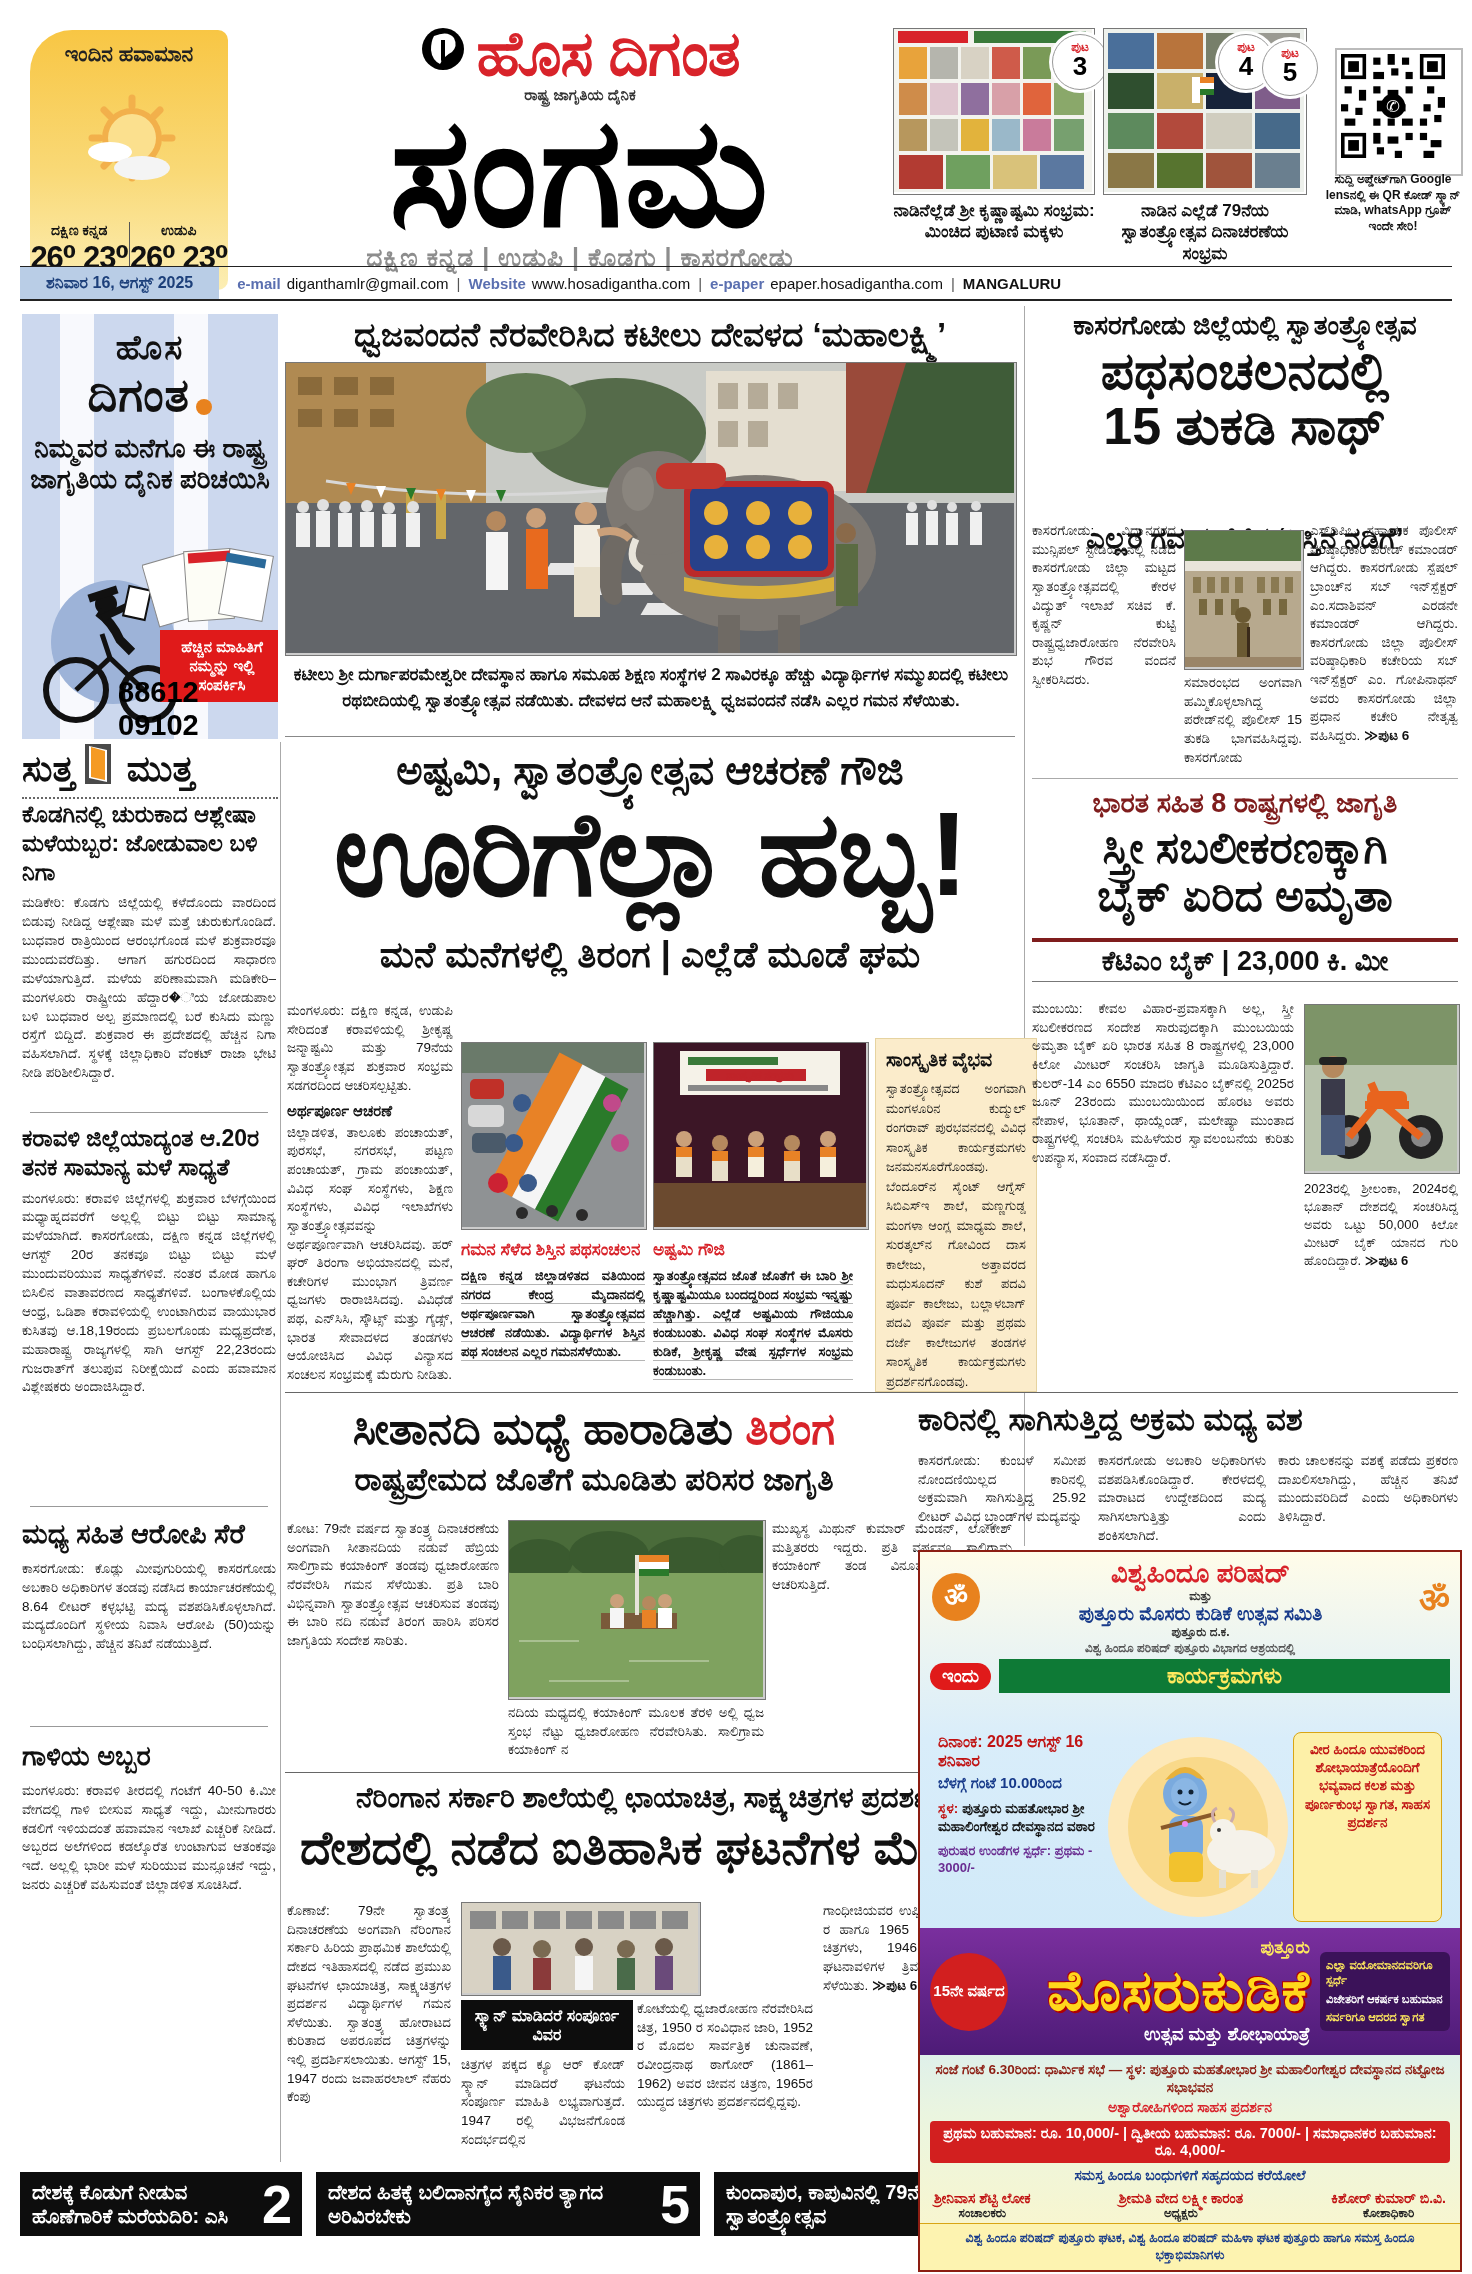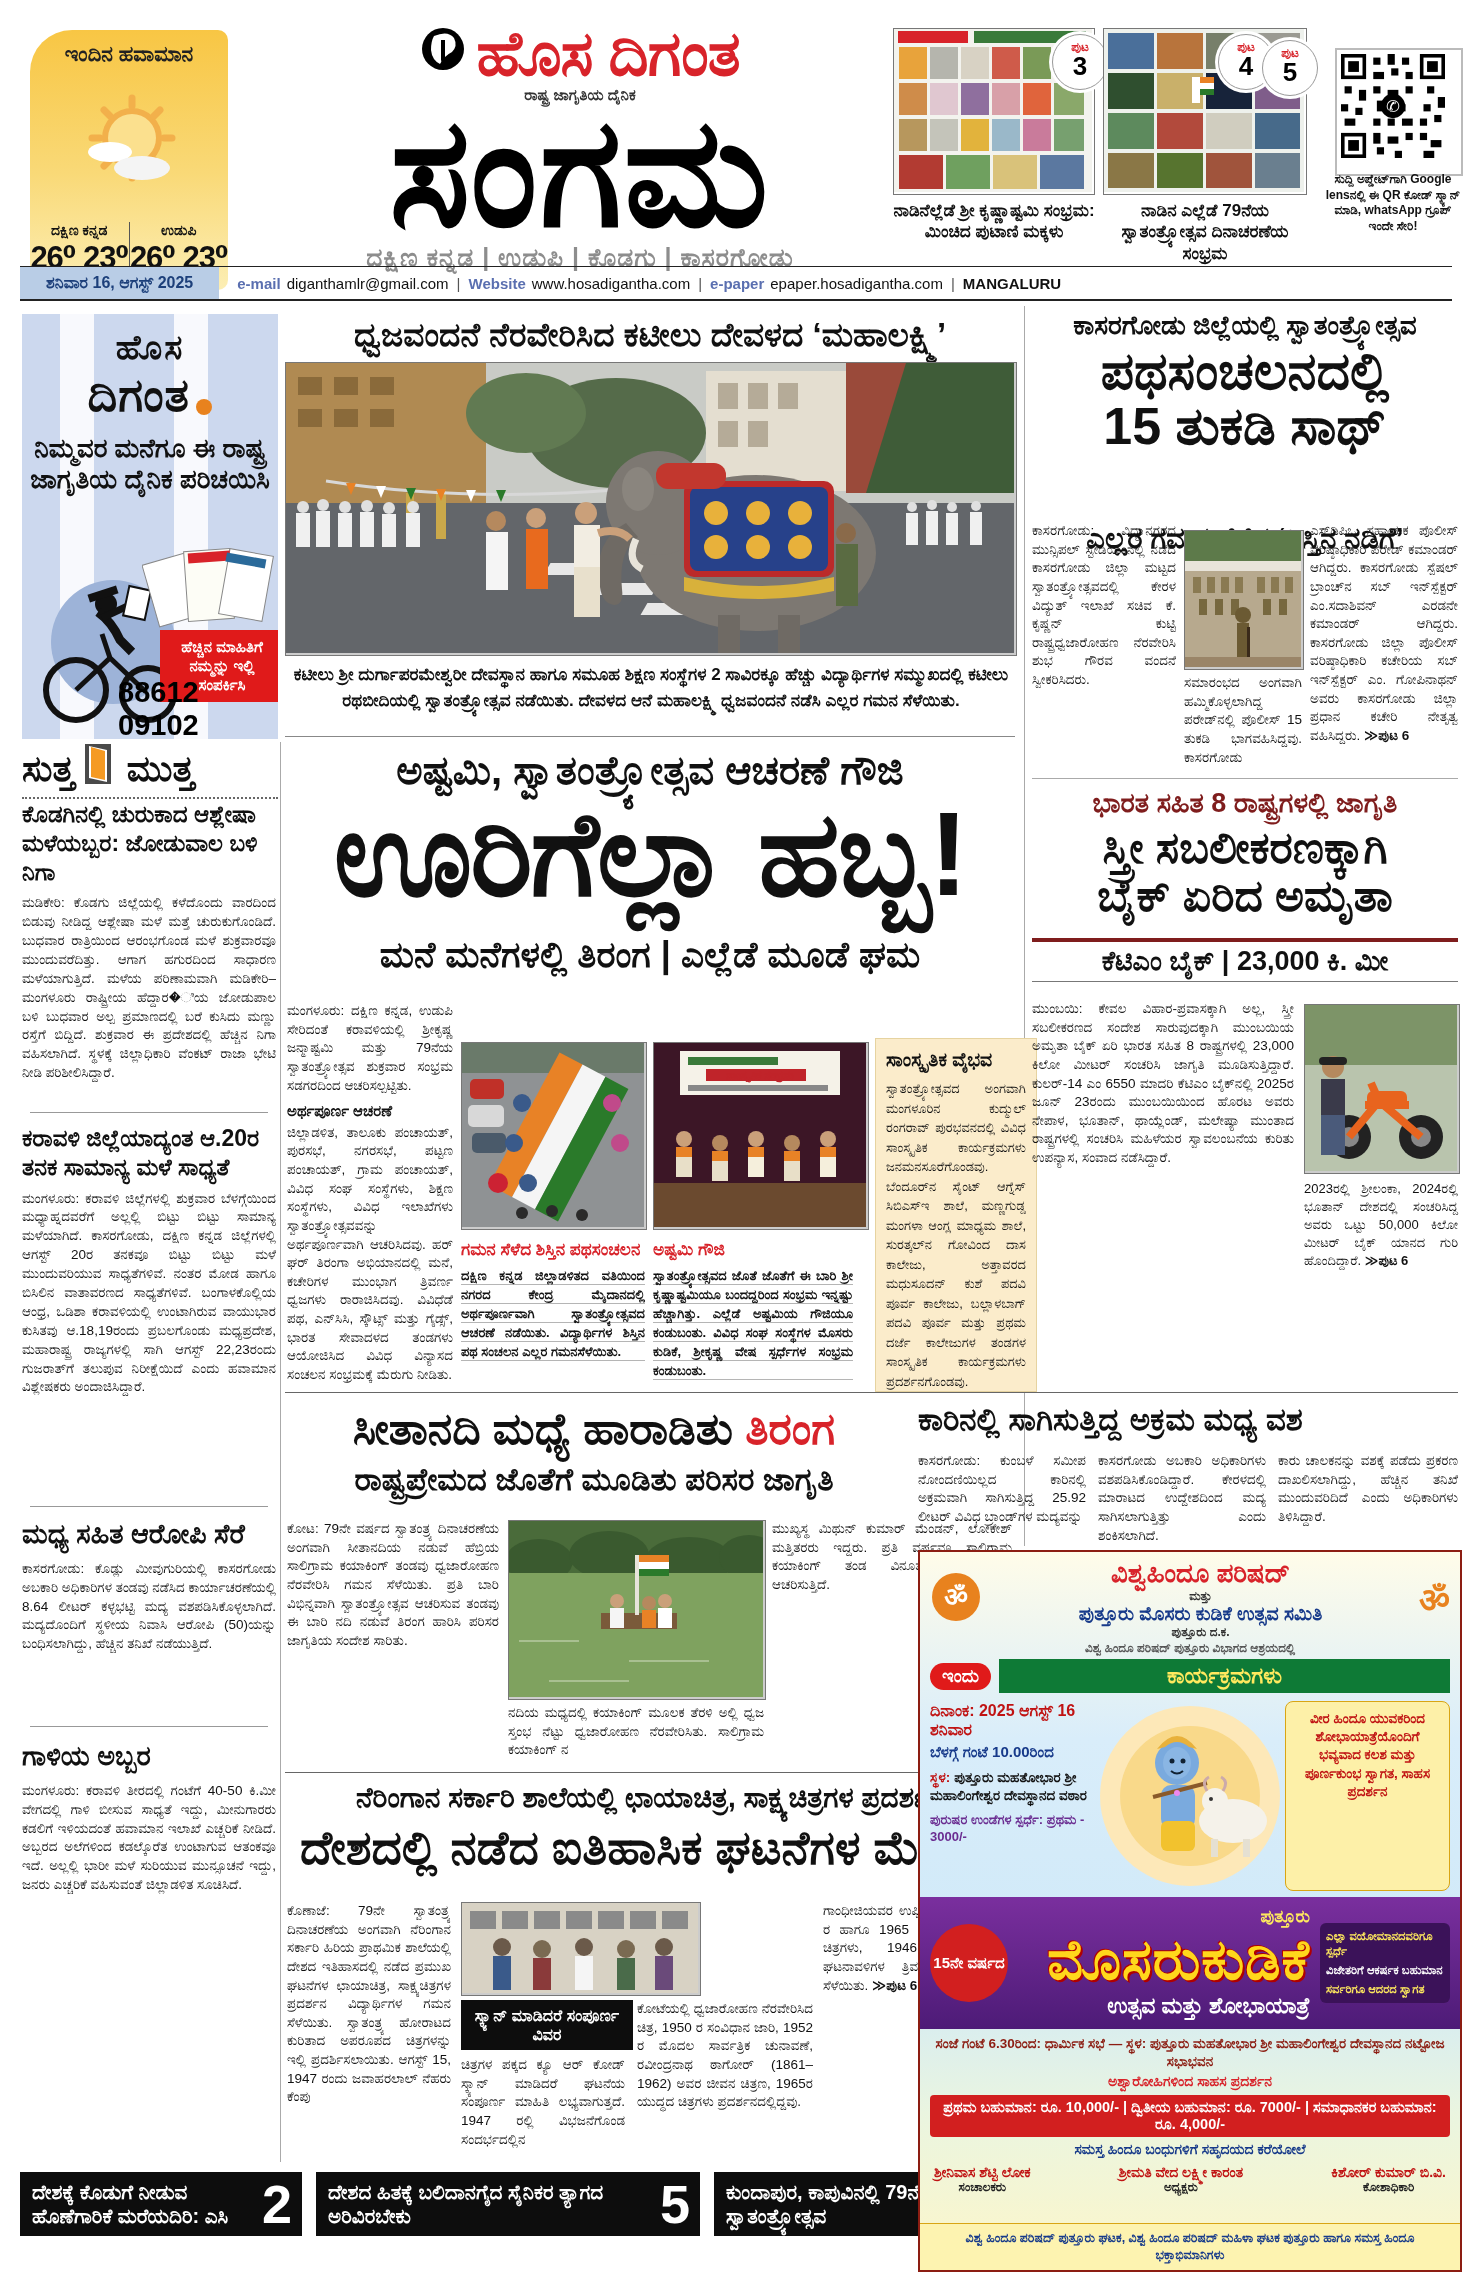--- a/index.html
+++ b/index.html
@@ -747,21 +747,21 @@
       </div>
       <span style="font-size:34px;color:#e8821e;font-weight:900;">ॐ</span>
     </div>
     <div class="ctr" style="font-size:12px;font-weight:bold;color:#555;">ವಿಶ್ವ ಹಿಂದೂ ಪರಿಷದ್ ಪುತ್ತೂರು ವಿಭಾಗದ ಆಶ್ರಯದಲ್ಲಿ</div>
 
     <div style="display:flex;align-items:center;gap:8px;padding:4px 10px;">
       <span class="today">ಇಂದು</span>
       <div class="greenband" style="flex:1;">ಕಾರ್ಯಕ್ರಮಗಳು</div>
     </div>
 
-    <div style="display:flex;padding:4px 10px;">
+    <div style="display:flex;padding:4px 18px;margin-top:31px;">
       <div style="width:165px;">
         <div style="color:#c01313;font-weight:900;font-size:16px;line-height:1.2;">ದಿನಾಂಕ: 2025 ಆಗಸ್ಟ್ 16 ಶನಿವಾರ</div>
         <div style="color:#173a8a;font-weight:900;font-size:15px;margin-top:4px;">ಬೆಳಗ್ಗೆ ಗಂಟೆ 10.00ರಿಂದ</div>
         <div style="font-size:13.5px;font-weight:bold;margin-top:8px;line-height:1.3;">
           <span style="color:#c01313;">ಸ್ಥಳ:</span>
           <span>ಪುತ್ತೂರು ಮಹತೋಭಾರ ಶ್ರೀ ಮಹಾಲಿಂಗೇಶ್ವರ ದೇವಸ್ಥಾನದ ವಠಾರ</span>
         </div>
         <div style="font-size:13px;font-weight:bold;color:#6a2d91;margin-top:8px;line-height:1.25;">ಪುರುಷರ ಉಂಡೆಗಳ ಸ್ಪರ್ಧೆ: ಪ್ರಥಮ - 3000/-</div>
       </div>
       <div style="width:190px;height:190px;">
@@ -793,21 +793,21 @@
       <div style="flex:1;background:#fdf0a8;border:1.5px solid #d9a514;border-radius:8px;padding:8px 8px;">
         <div style="color:#c01313;font-weight:900;font-size:13.5px;line-height:1.35;text-align:center;">ವೀರ ಹಿಂದೂ ಯುವಕರಿಂದ ಶೋಭಾಯಾತ್ರೆಯೊಂದಿಗೆ ಭವ್ಯವಾದ ಕಲಶ ಮತ್ತು ಪೂರ್ಣಕುಂಭ ಸ್ವಾಗತ, ಸಾಹಸ ಪ್ರದರ್ಶನ</div>
       </div>
     </div>
 
     <div class="purpleband" style="display:flex;align-items:center;gap:10px;padding:10px 10px;margin-top:2px;">
       <div class="pill">15ನೇ ವರ್ಷದ</div>
       <div style="flex:1;text-align:right;">
         <div style="font-size:17px;font-weight:900;color:#ffe95e;">ಪುತ್ತೂರು</div>
         <div class="mosaru">ಮೊಸರುಕುಡಿಕೆ</div>
-        <div style="font-size:22px;font-weight:900;color:#fff;">ಉತ್ಸವ ಮತ್ತು ಶೋಭಾಯಾತ್ರೆ</div>
+        <div style="font-size:18px;font-weight:900;color:#fff;">ಉತ್ಸವ ಮತ್ತು ಶೋಭಾಯಾತ್ರೆ</div>
       </div>
       <div style="width:118px;background:#3b1259;border-radius:6px;padding:6px;font-size:11.5px;font-weight:bold;color:#ffe95e;line-height:1.3;">
         <div>ಎಲ್ಲಾ ವಯೋಮಾನದವರಿಗೂ ಸ್ಪರ್ಧೆ</div>
         <div style="margin-top:4px;color:#fff;">ವಿಜೇತರಿಗೆ ಆಕರ್ಷಕ ಬಹುಮಾನ</div>
         <div style="margin-top:4px;">ಸರ್ವರಿಗೂ ಆದರದ ಸ್ವಾಗತ</div>
       </div>
     </div>
     <div class="ctr" style="font-size:13.5px;font-weight:900;color:#8c1d12;padding:6px 12px 0;line-height:1.3;">ಸಂಜೆ ಗಂಟೆ 6.30ರಿಂದ: ಧಾರ್ಮಿಕ ಸಭೆ — ಸ್ಥಳ: ಪುತ್ತೂರು ಮಹತೋಭಾರ ಶ್ರೀ ಮಹಾಲಿಂಗೇಶ್ವರ ದೇವಸ್ಥಾನದ ನಟ್ಟೋಜ ಸಭಾಭವನ</div>
     <div class="ctr" style="font-size:14px;font-weight:900;color:#d8232a;padding-top:3px;">ಅಶ್ವಾರೋಹಿಗಳಿಂದ ಸಾಹಸ ಪ್ರದರ್ಶನ</div>
     <div class="ctr" style="background:#d21f1f;color:#fff;font-weight:900;font-size:14.5px;margin:5px 10px 0;padding:4px 2px;border-radius:4px;">ಪ್ರಥಮ ಬಹುಮಾನ: ರೂ. 10,000/-  |  ದ್ವಿತೀಯ ಬಹುಮಾನ: ರೂ. 7000/-  |  ಸಮಾಧಾನಕರ ಬಹುಮಾನ: ರೂ. 4,000/-</div>

